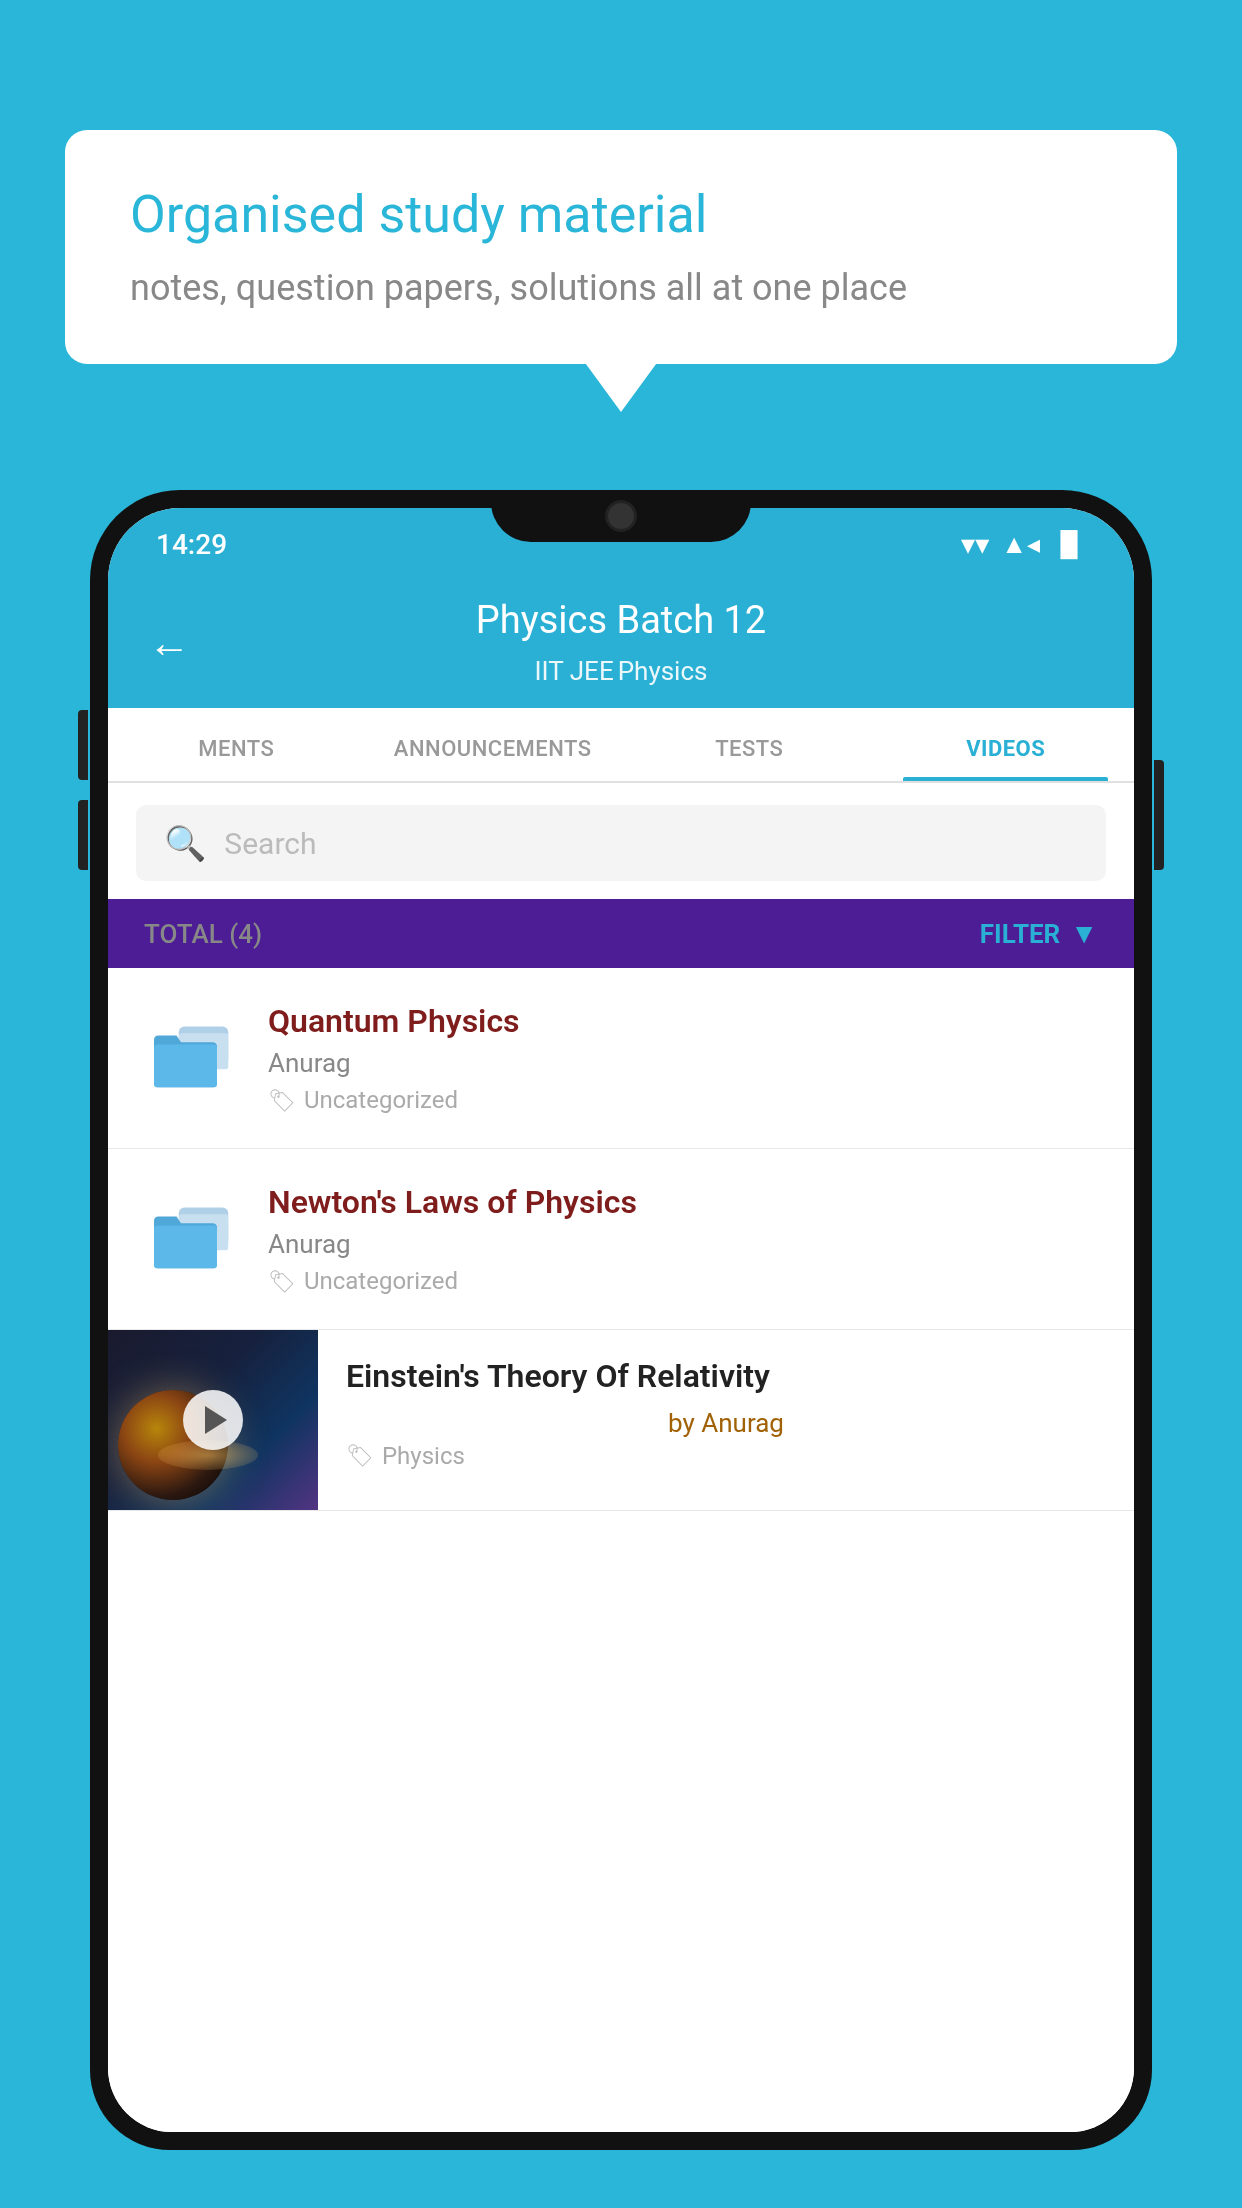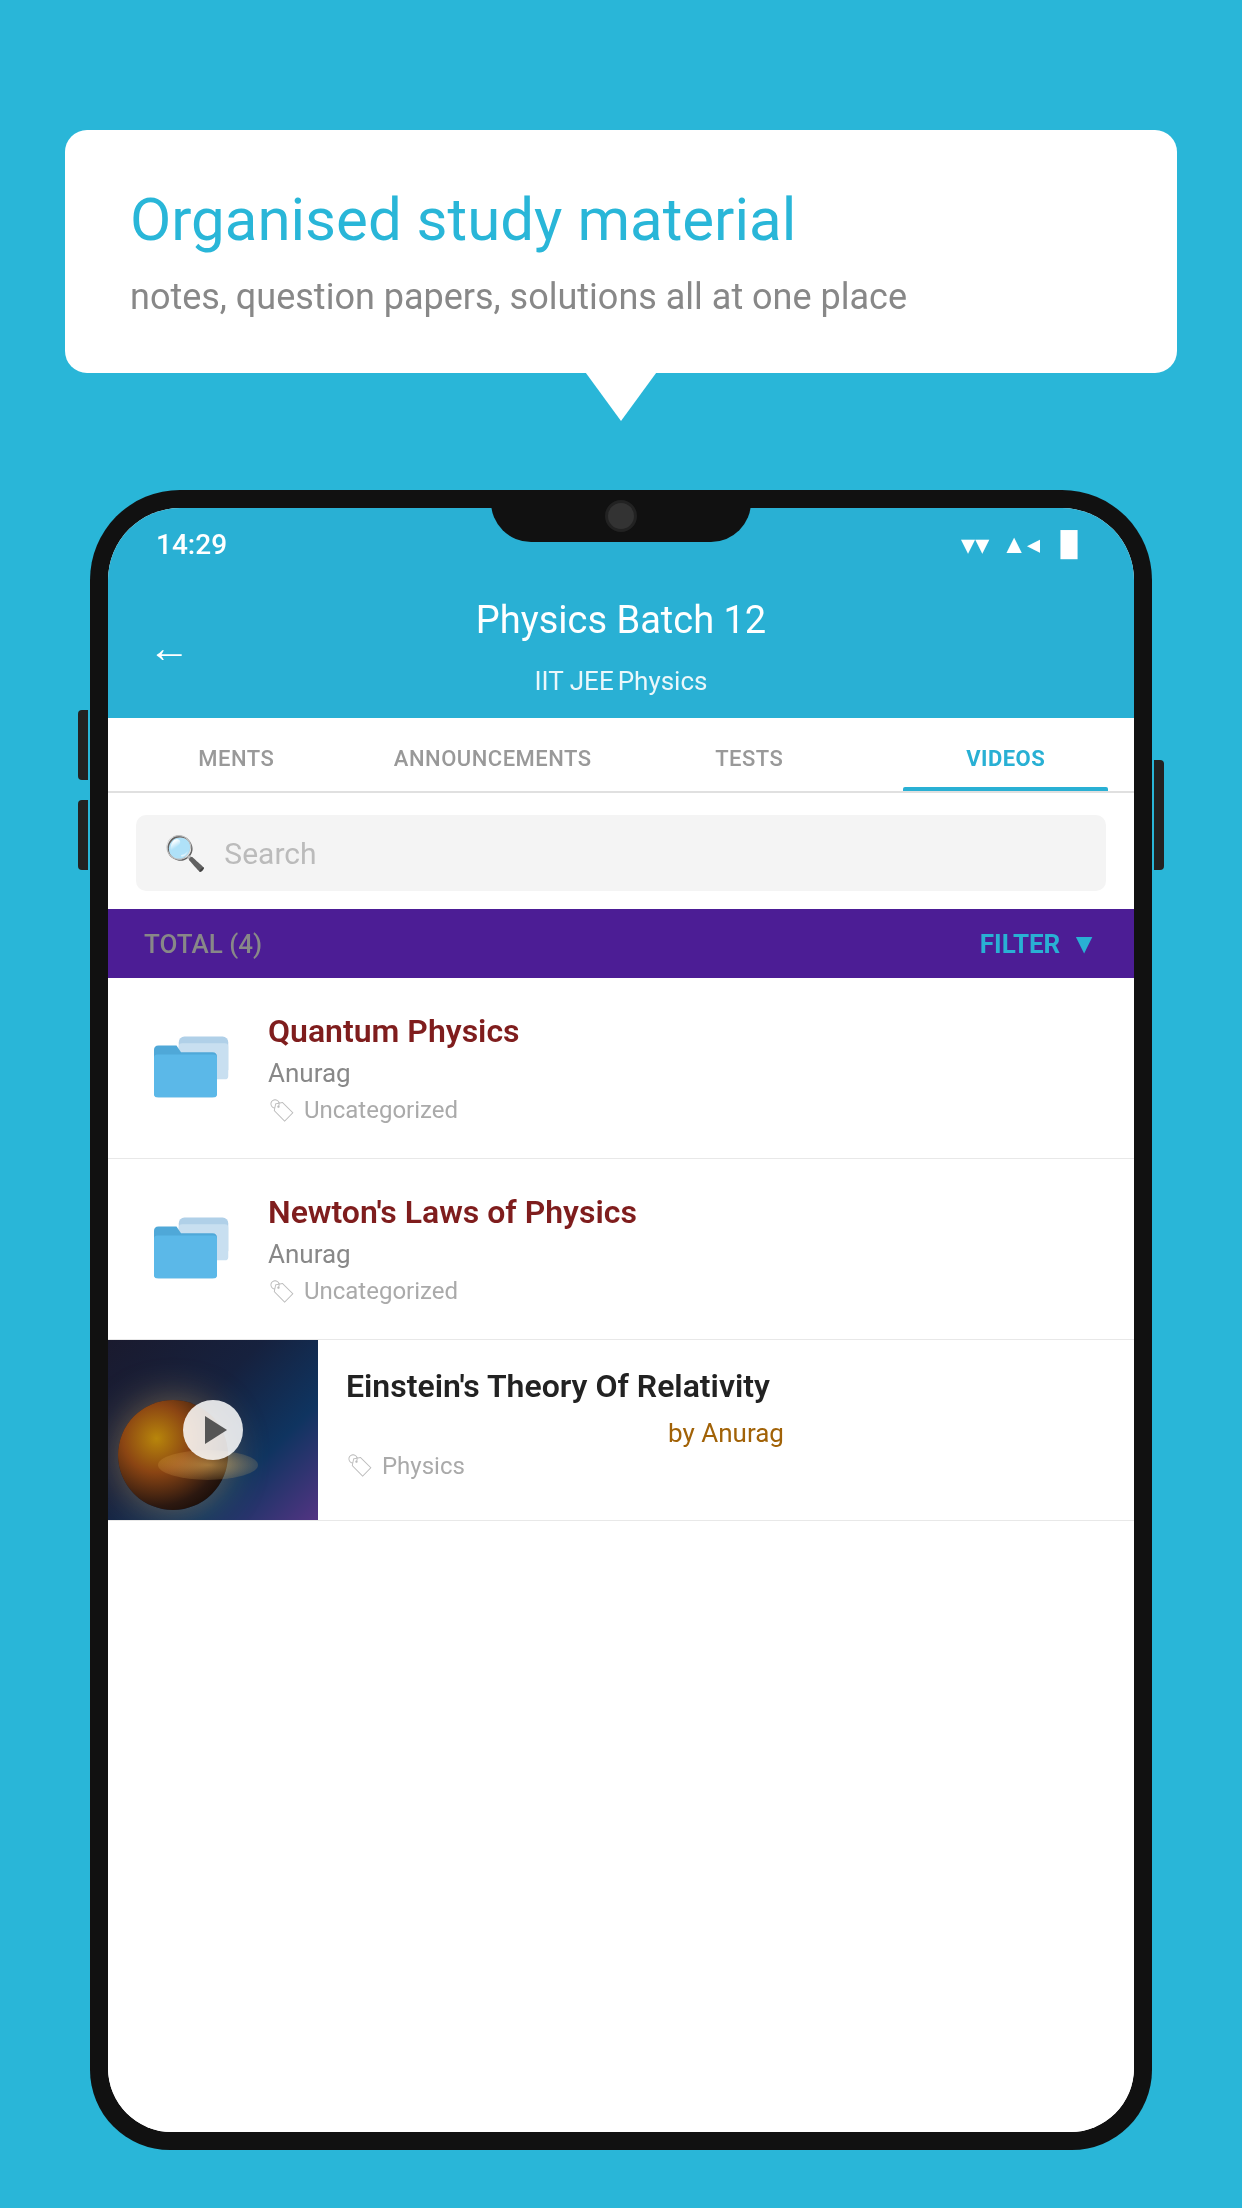--- a/index.html
+++ b/index.html
@@ -31,21 +31,21 @@
       bottom: -48px;
       left: 50%;
       transform: translateX(-50%);
       width: 0;
       height: 0;
       border-left: 38px solid transparent;
       border-right: 38px solid transparent;
       border-top: 52px solid white;
     }
     .speech-bubble-title {
-      font-size: 60px;
+      font-size: 52px;
       font-weight: 400;
       color: #29b6d8;
       line-height: 1.15;
       margin-bottom: 22px;
     }
     .speech-bubble-subtitle {
       font-size: 36px;
       color: #888;
       font-weight: 400;
     }
@@ -174,21 +174,21 @@
       cursor: pointer;
     }
     .header-title {
       color: white;
       font-size: 38px;
       font-weight: 400;
     }
     .header-subtitle {
       display: flex;
       gap: 4px;
-      margin-top: 24px;
+      margin-top: 14px;
     }
     .header-subtitle span {
       color: rgba(255,255,255,0.9);
       font-size: 26px;
     }
 
     
     .tabs-bar {
       background: white;
       display: flex;

